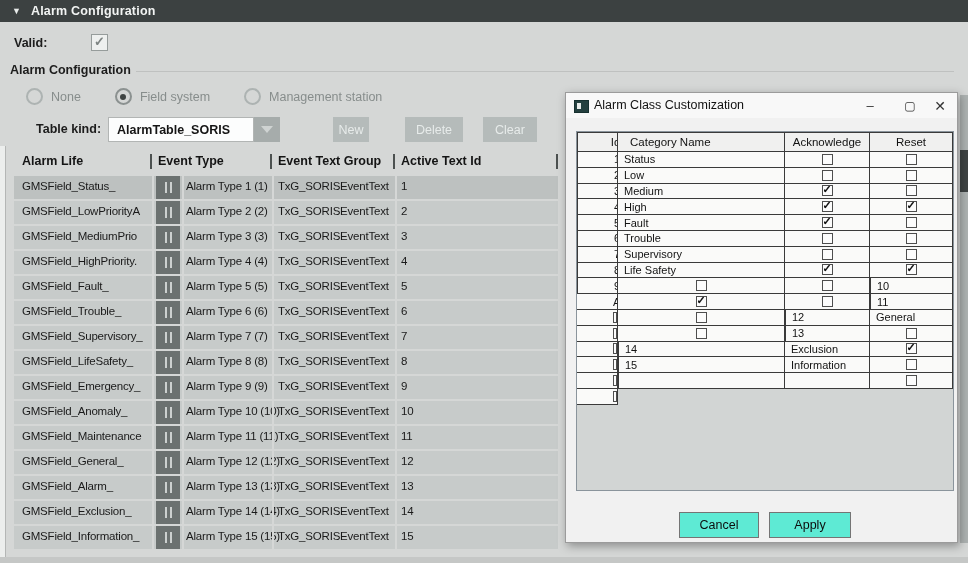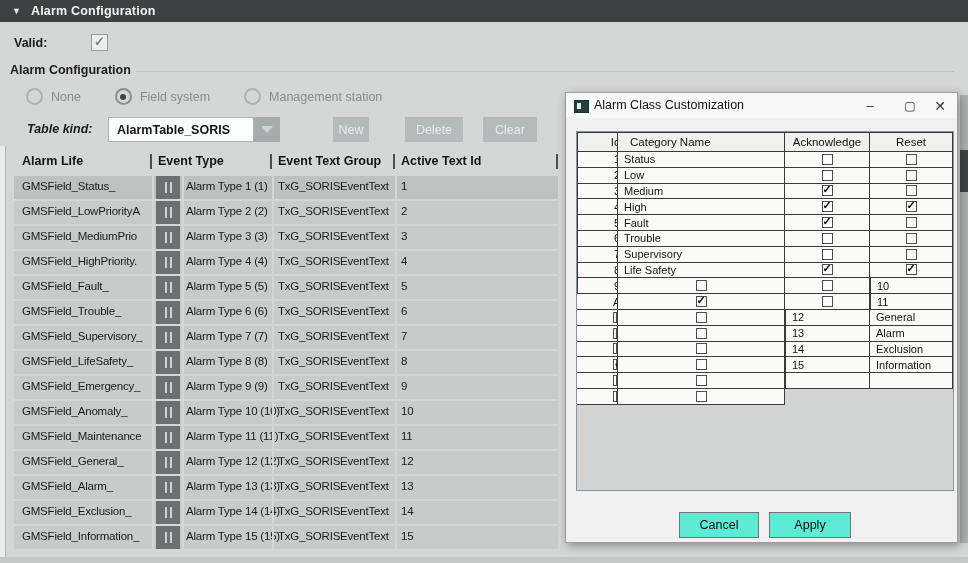--- a/index.html
+++ b/index.html
@@ -23,21 +23,21 @@
   .group-line{position:absolute;left:136px;top:71px;width:818px;height:1px;background:#bfc1c0;}
   
   .radio-row{position:absolute;left:26px;top:88px;display:flex;gap:34px;}
   .radio{display:flex;align-items:center;gap:8px;cursor:default;}
   .rdot{width:13px;height:13px;border-radius:50%;border:2px solid #adb3b2;background:#d5d7d6;
         display:flex;align-items:center;justify-content:center;}
   .radio.on .rdot{border-color:#8b9190;}
   .radio.on .rdot::after{content:"";width:6px;height:6px;border-radius:50%;background:#3f4443;}
   .rlbl{font-size:12.5px;color:#878d8c;}
   
-  .tk-lbl{position:absolute;left:27px;top:122px;font-style:italic;}
+  .tk-lbl{position:absolute;left:36px;top:122px;}
   .combo-box{position:absolute;left:108px;top:117px;width:146px;height:25px;background:#fcfdfd;
              border:1px solid #b2b5b4;box-sizing:border-box;display:flex;align-items:center;}
   .combo-box span{font-size:12.5px;font-weight:bold;color:#151515;margin-left:8px;}
   .combo-btn{position:absolute;left:254px;top:117px;width:26px;height:25px;background:#a6acab;
              display:flex;align-items:center;justify-content:center;}
   .combo-btn .tri{width:0;height:0;border-left:6px solid transparent;border-right:6px solid transparent;
                   border-top:7px solid #cfd3d2;}
   .gbtn{position:absolute;top:117px;height:25px;background:#b5bbba;color:#e7ebea;font-size:12.5px;
         display:flex;align-items:center;justify-content:center;border:none;}
   .btn-new{left:333px;width:36px;}
@@ -491,21 +491,20 @@
           </div>
           <div class="dcell pad6 first">12</div>
           <div class="dcell pad6">General</div>
           <div class="dcell ckcell">
             <span class="dchk"></span>
           </div>
           <div class="dcell ckcell">
             <span class="dchk"></span>
           </div>
           <div class="dcell pad6 first">13</div>
-          <div class="dcell pad6">Alarm</div>
           <div class="dcell ckcell">
             <span class="dchk"></span>
           </div>
           <div class="dcell ckcell">
             <span class="dchk"></span>
           </div>
           <div class="dcell pad6 first">14</div>
           <div class="dcell pad6">Exclusion</div>
           <div class="dcell ckcell">
             <span class="dchk checked"></span>

